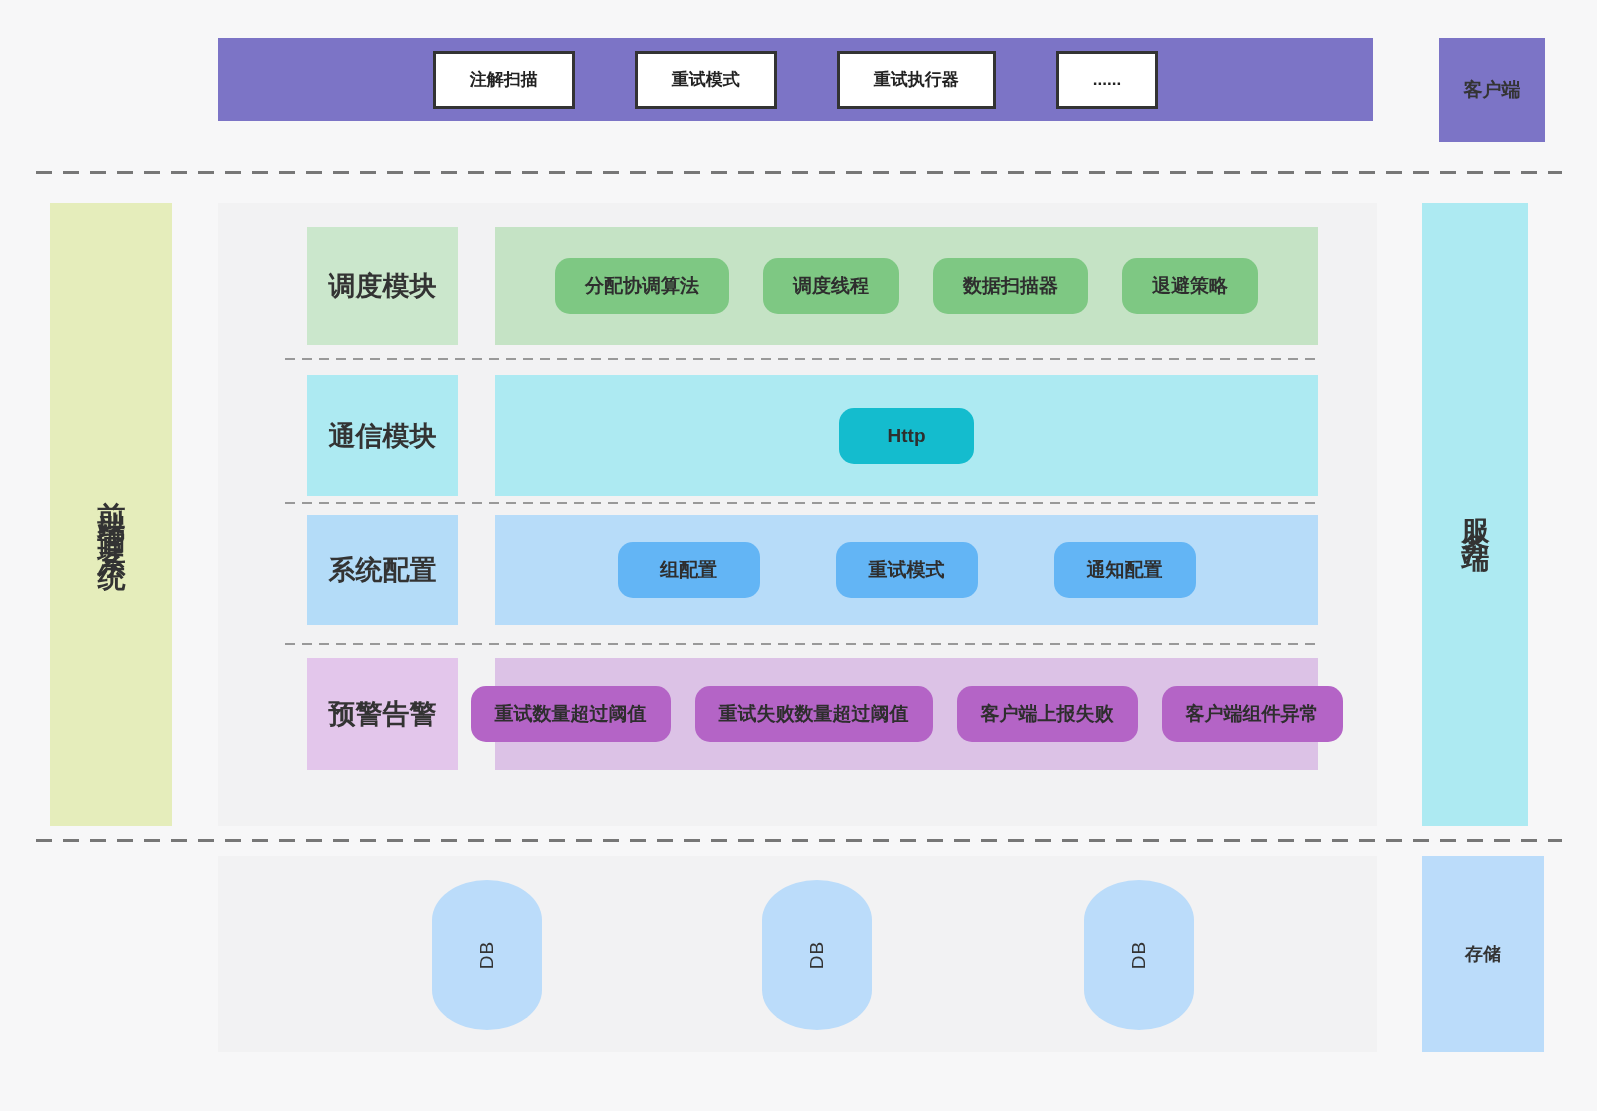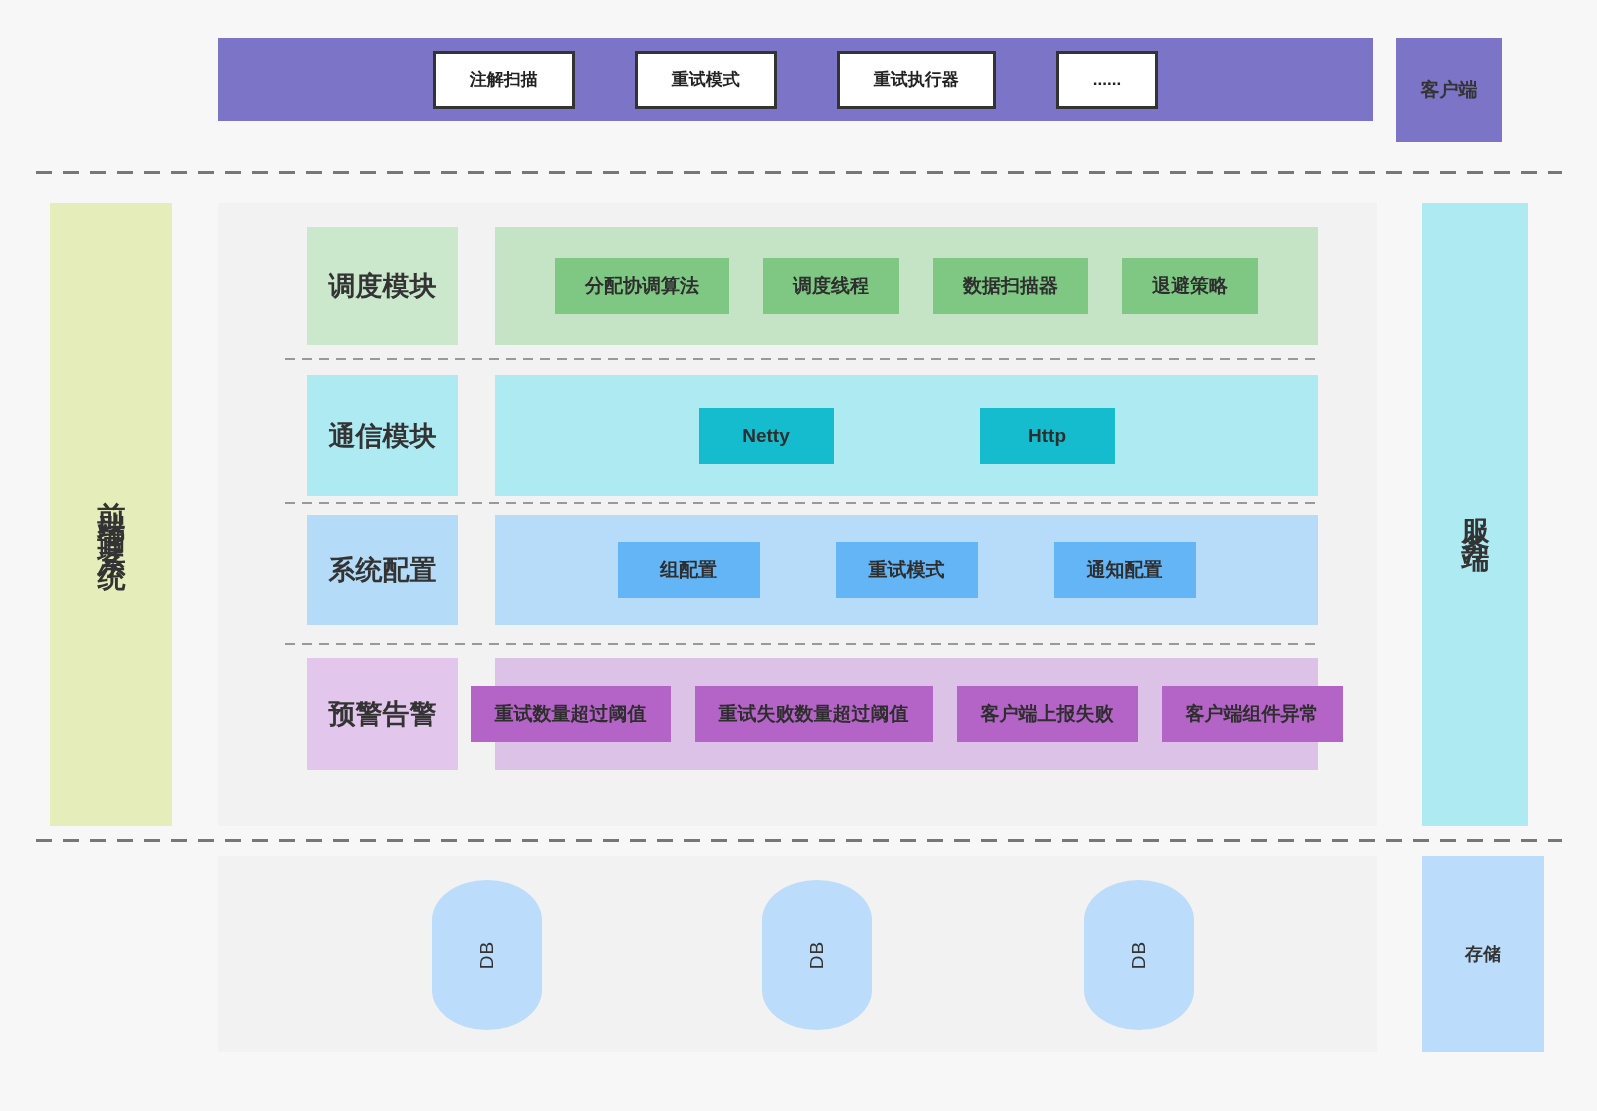--- a/index.html
+++ b/index.html
@@ -5,21 +5,21 @@
   html,body{margin:0;padding:0;background:#f7f7f8;}
   body{font-family:"Liberation Sans","DejaVu Sans",sans-serif;color:#333;}
   .stage{position:relative;width:1597px;height:1111px;background:#f7f7f8;overflow:hidden;}
 
   
   .client-bar{position:absolute;left:218px;top:38px;width:1155px;height:83px;
     background:#7c74c6;display:flex;align-items:center;justify-content:center;gap:60px;}
   .client-box{height:52px;background:#ffffff;border:3px solid #333;
     display:flex;align-items:center;justify-content:center;
     font-size:17px;font-weight:bold;color:#222;padding:0 34px;white-space:nowrap;}
-  .client-side{position:absolute;left:1396px;top:38px;width:106px;height:104px;
+  .client-side{position:absolute;left:1439px;top:38px;width:106px;height:104px;
     background:#7c74c6;display:flex;align-items:center;justify-content:center;
     font-size:19px;font-weight:bold;color:#343434;}
 
   
   .divider{position:absolute;height:3px;
     background:repeating-linear-gradient(to right,#777 0,#777 16px,transparent 16px,transparent 27px);}
   .divider-top{left:36px;top:171px;width:1526px;}
   .divider-bottom{left:36px;top:839px;width:1526px;}
 
   
@@ -30,21 +30,21 @@
   .v-text{writing-mode:vertical-rl;text-orientation:upright;
     font-size:28px;font-weight:bold;letter-spacing:12px;color:#333;}
 
   
   .main-panel{position:absolute;left:218px;top:203px;width:1159px;height:623px;background:#f2f2f3;}
   .row{position:absolute;left:0;width:100%;}
   .row-label{position:absolute;left:89px;width:151px;display:flex;align-items:center;justify-content:center;
     font-size:27px;font-weight:bold;color:#333;}
   .row-container{position:absolute;left:277px;width:823px;display:flex;align-items:center;justify-content:center;}
   .row-item{height:56px;display:flex;align-items:center;justify-content:center;
-    font-size:19px;font-weight:bold;color:#2e2e2e;white-space:nowrap;}
+    font-size:19px;font-weight:bold;color:#2e2e2e;white-space:nowrap;border-radius:15px;}
 
   .row-0 .row-label,.row-0 .row-container{top:24px;height:118px;}
   .row-0 .row-label{background:#cbe7cc;}
   .row-0 .row-container{background:#c5e3c5;gap:34px;}
   .row-0 .row-item{background:#7ec883;padding:0 30px;}
 
   .row-1 .row-label,.row-1 .row-container{top:172px;height:121px;}
   .row-1 .row-label{background:#adeaf2;}
   .row-1 .row-container{background:#adeaf2;gap:146px;}
   .row-1 .row-item{background:#14bcce;width:135px;}
@@ -101,21 +101,20 @@
         <div class="row-item">数据扫描器</div>
         <div class="row-item">退避策略</div>
       </div>
     </div>
 
     <div class="row-sep sep-0"></div>
 
     <div class="row row-1">
       <div class="row-label">通信模块</div>
       <div class="row-container">
-        <div class="row-item">Netty</div>
         <div class="row-item">Http</div>
       </div>
     </div>
 
     <div class="row-sep sep-1"></div>
 
     <div class="row row-2">
       <div class="row-label">系统配置</div>
       <div class="row-container">
         <div class="row-item">组配置</div>

